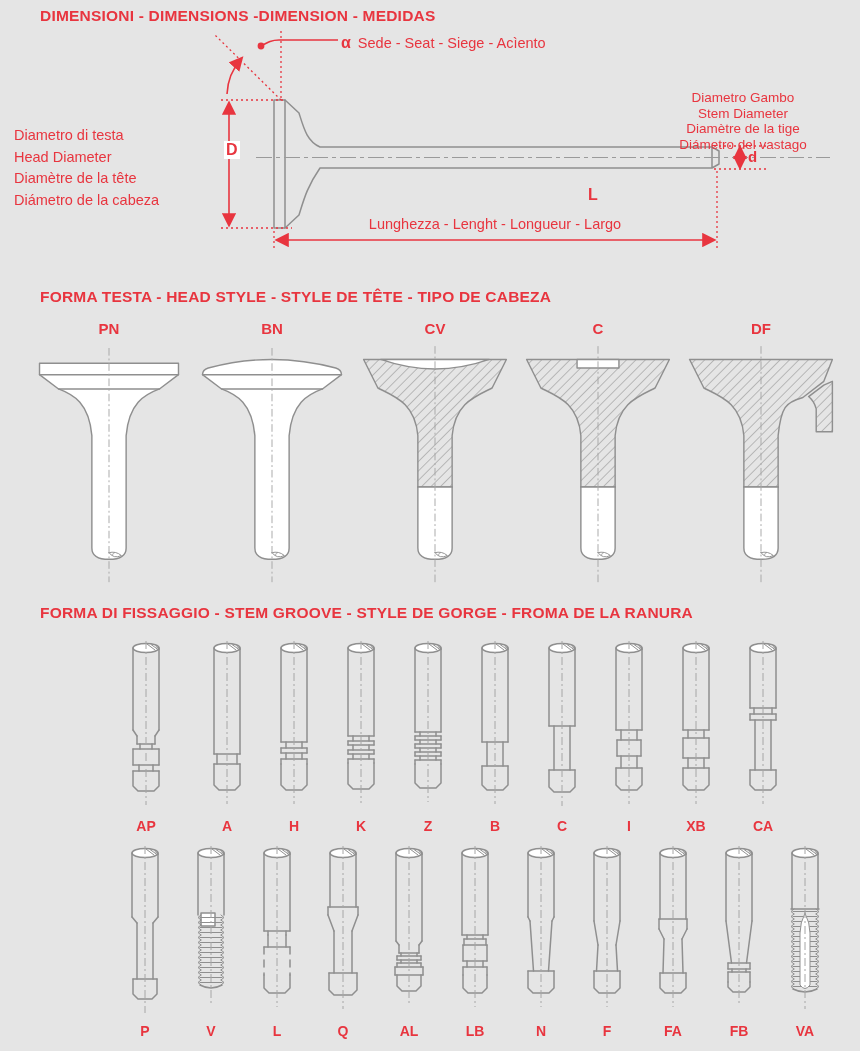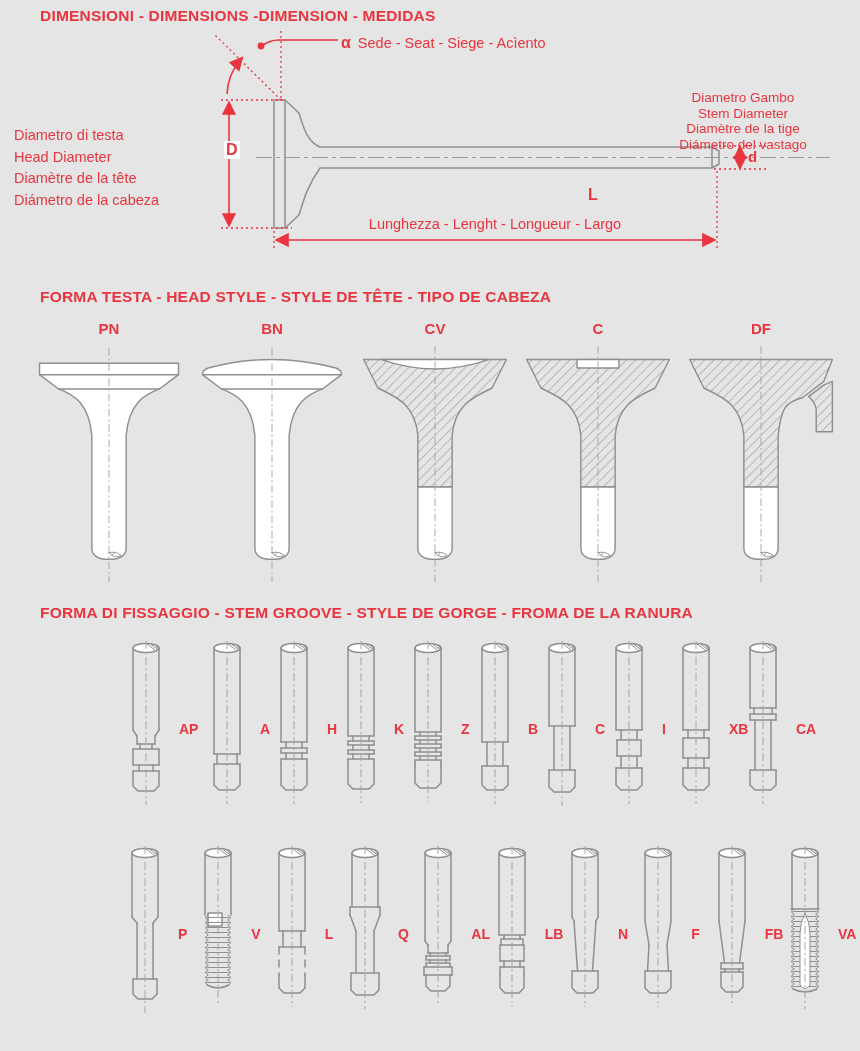--- a/index.html
+++ b/index.html
@@ -30,21 +30,21 @@
   .sym-L{position:absolute;left:588px;top:186px;font-size:16px;font-weight:800}
   .len-lbl{position:absolute;left:295px;top:216px;width:400px;text-align:center;font-size:14.5px}
   
   .head-row{position:absolute;left:30px;top:320px;width:810px;display:flex;justify-content:space-between}
   .head-slot{width:158px;display:flex;flex-direction:column;align-items:center}
   .head-slot .lab{height:24px;font-size:15px;font-weight:800;color:#e8353f}
   .groove-row{position:absolute;display:flex;justify-content:space-between}
   .row1{left:113px;top:640px;width:683px}
   .row1 .stem-slot:first-child{margin-right:14px}
   .row2{left:112px;top:845px;width:726px}
-  .stem-slot{width:66px;display:flex;align-items:center}
+  .stem-slot{width:66px;display:flex;flex-direction:column;align-items:center}
   .stem-slot .lab{margin-top:2px;font-size:14px;font-weight:800;color:#e8353f}
 </style>
 </head>
 <body>
 
 <svg width="0" height="0" style="position:absolute" aria-hidden="true">
   <defs>
     <pattern id="hx" patternUnits="userSpaceOnUse" width="7" height="7" patternTransform="rotate(45)">
       <line x1="0" y1="0" x2="0" y2="7" stroke="#9b9b9b" stroke-width="1.3"></line>
     </pattern>
@@ -468,20 +468,35 @@
             <ellipse class="g f" cx="33" cy="8" rx="13" ry="4.5"></ellipse>
             <path class="g thin" d="M34 4 l8 6 M38 4.5 l7 5 M43 6.5 l3.5 2.8"></path>
             <path class="g" d="M20 8 V76 M46 8 V76"></path>
             <path class="g" d="M20 76 L24 100 M46 76 L42 100"></path>
             <path class="g" d="M24 100 L22.5 126 M42 100 L43.5 126"></path>
             <path class="g" d="M20 126 H46"></path>
             <path class="g" d="M20 126 V143 L25 148 H41 L46 143 V126"></path>
             <path class="cl" d="M33 1 V162"></path>
           </svg></div>
         <div class="lab">F</div>
+      </div>
+      <div class="stem-slot">
+        <div><svg viewBox="0 0 66 172" width="66" height="172">
+            <ellipse class="g f" cx="33" cy="8" rx="13" ry="4.5"></ellipse>
+            <path class="g thin" d="M34 4 l8 6 M38 4.5 l7 5 M43 6.5 l3.5 2.8"></path>
+            <path class="g" d="M20 8 V74 M46 8 V74"></path>
+            <path class="g" d="M19 74 H47"></path>
+            <path class="g" d="M19 74 V84 M47 74 V84"></path>
+            <path class="g" d="M19 84 L24 94 M47 84 L42 94"></path>
+            <path class="g" d="M24 94 L23 128 M42 94 L43 128"></path>
+            <path class="g" d="M20 128 H46"></path>
+            <path class="g" d="M20 128 V143 L25 148 H41 L46 143 V128"></path>
+            <path class="cl" d="M33 1 V162"></path>
+          </svg></div>
+        <div class="lab">FA</div>
       </div>
       <div class="stem-slot">
         <div><svg viewBox="0 0 66 172" width="66" height="172">
             <ellipse class="g f" cx="33" cy="8" rx="13" ry="4.5"></ellipse>
             <path class="g thin" d="M34 4 l8 6 M38 4.5 l7 5 M43 6.5 l3.5 2.8"></path>
             <path class="g" d="M20 8 V76 M46 8 V76"></path>
             <path class="g" d="M20 76 L25.5 118 M46 76 L40.5 118"></path>
             <path class="g" d="M22 118 H44"></path>
             <path class="g" d="M22 118 V124 M44 118 V124"></path>
             <path class="g" d="M22 124 H44"></path>

